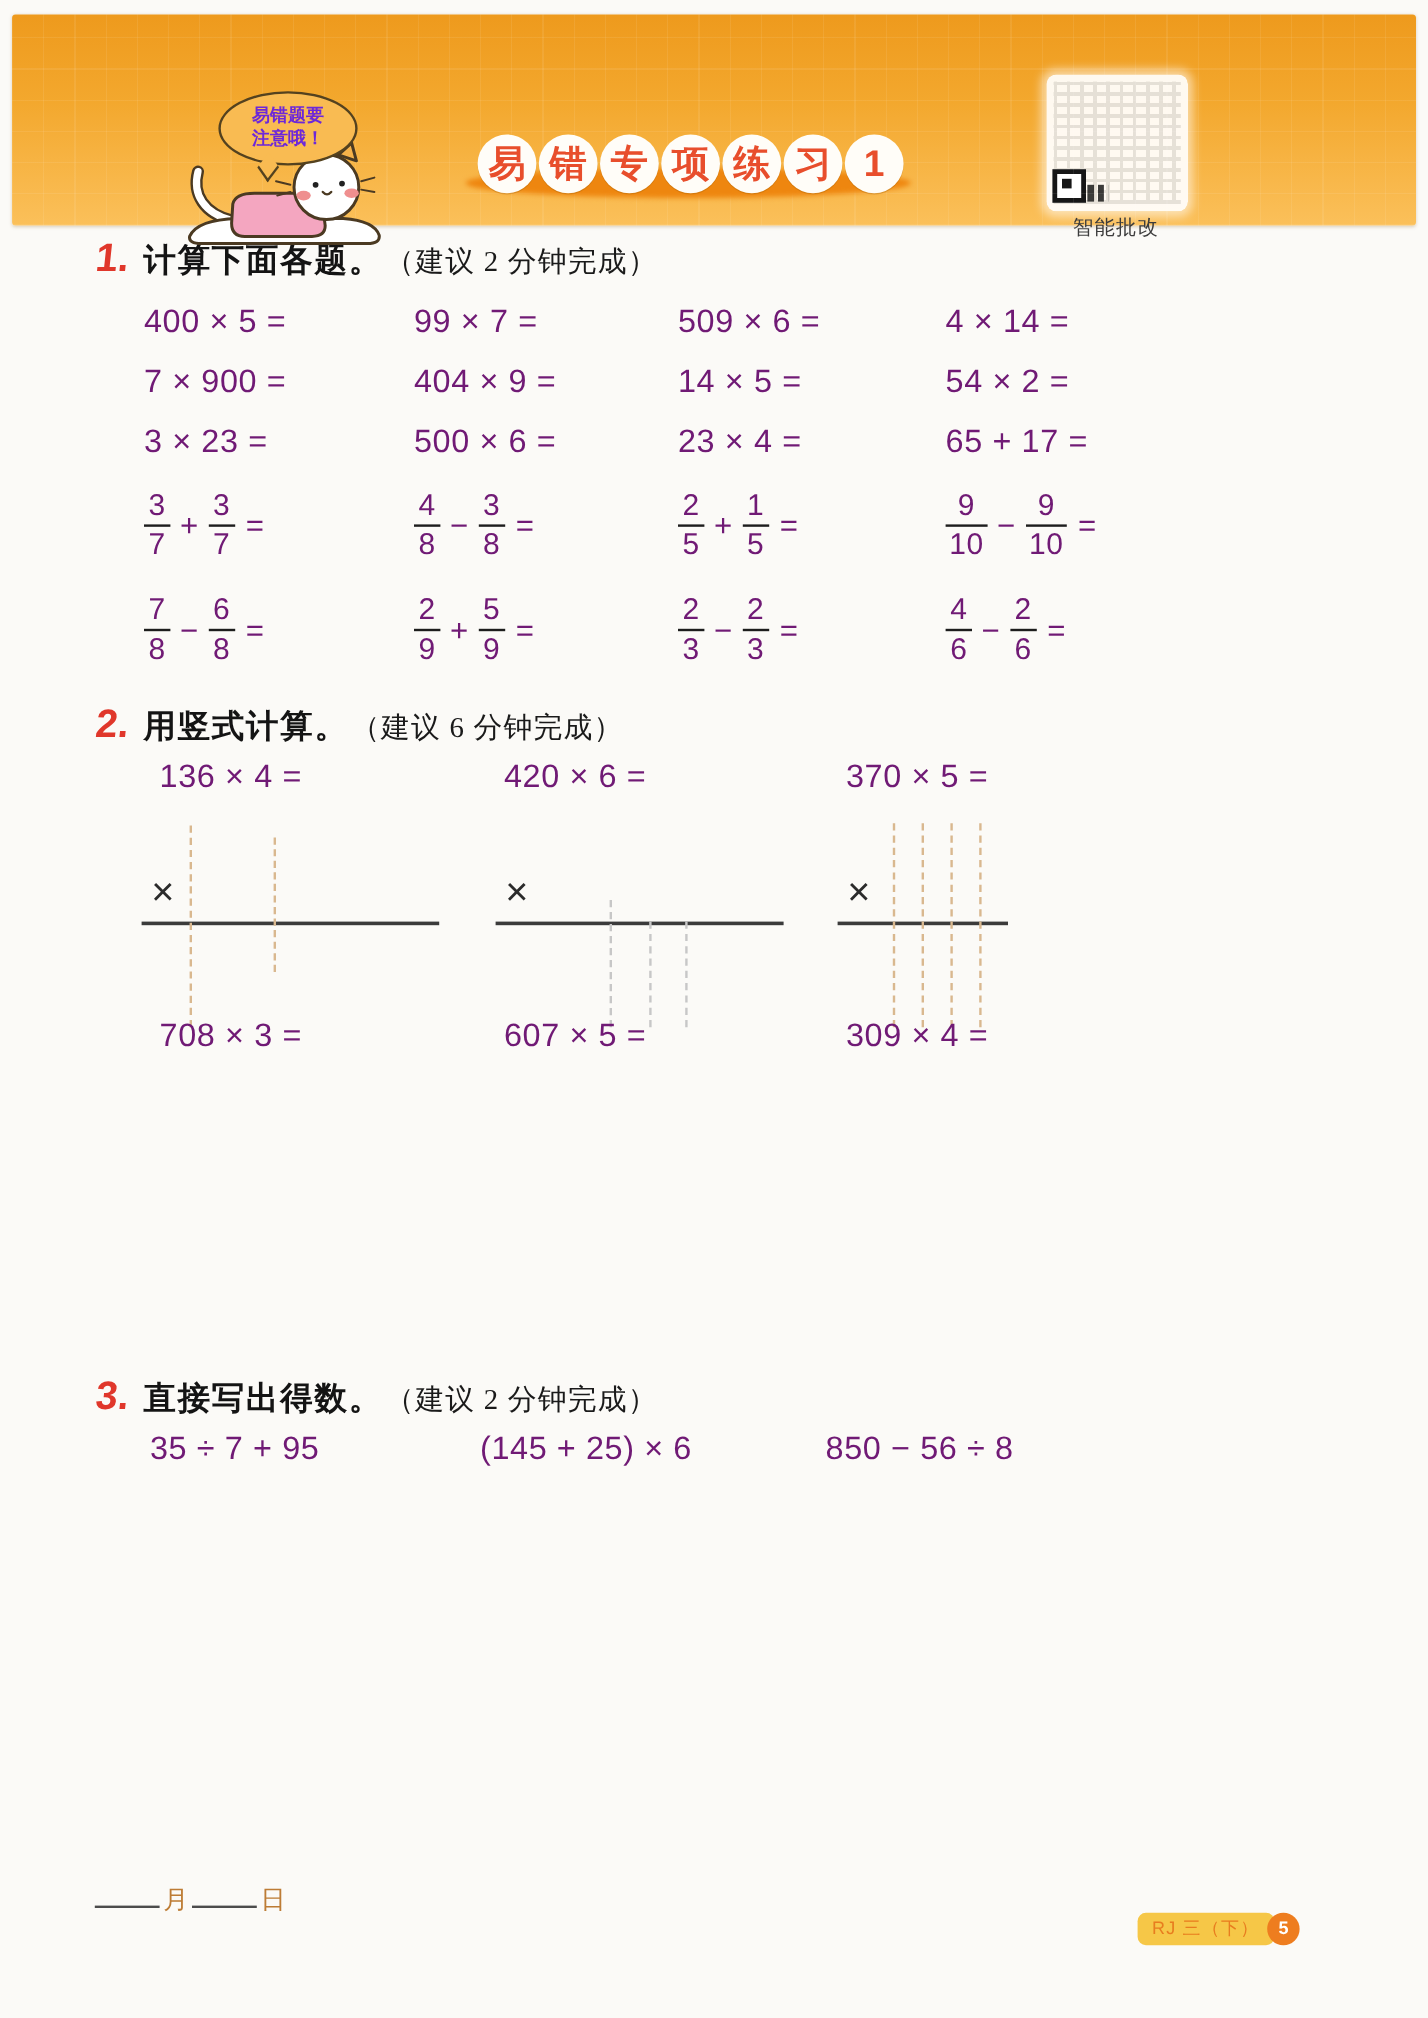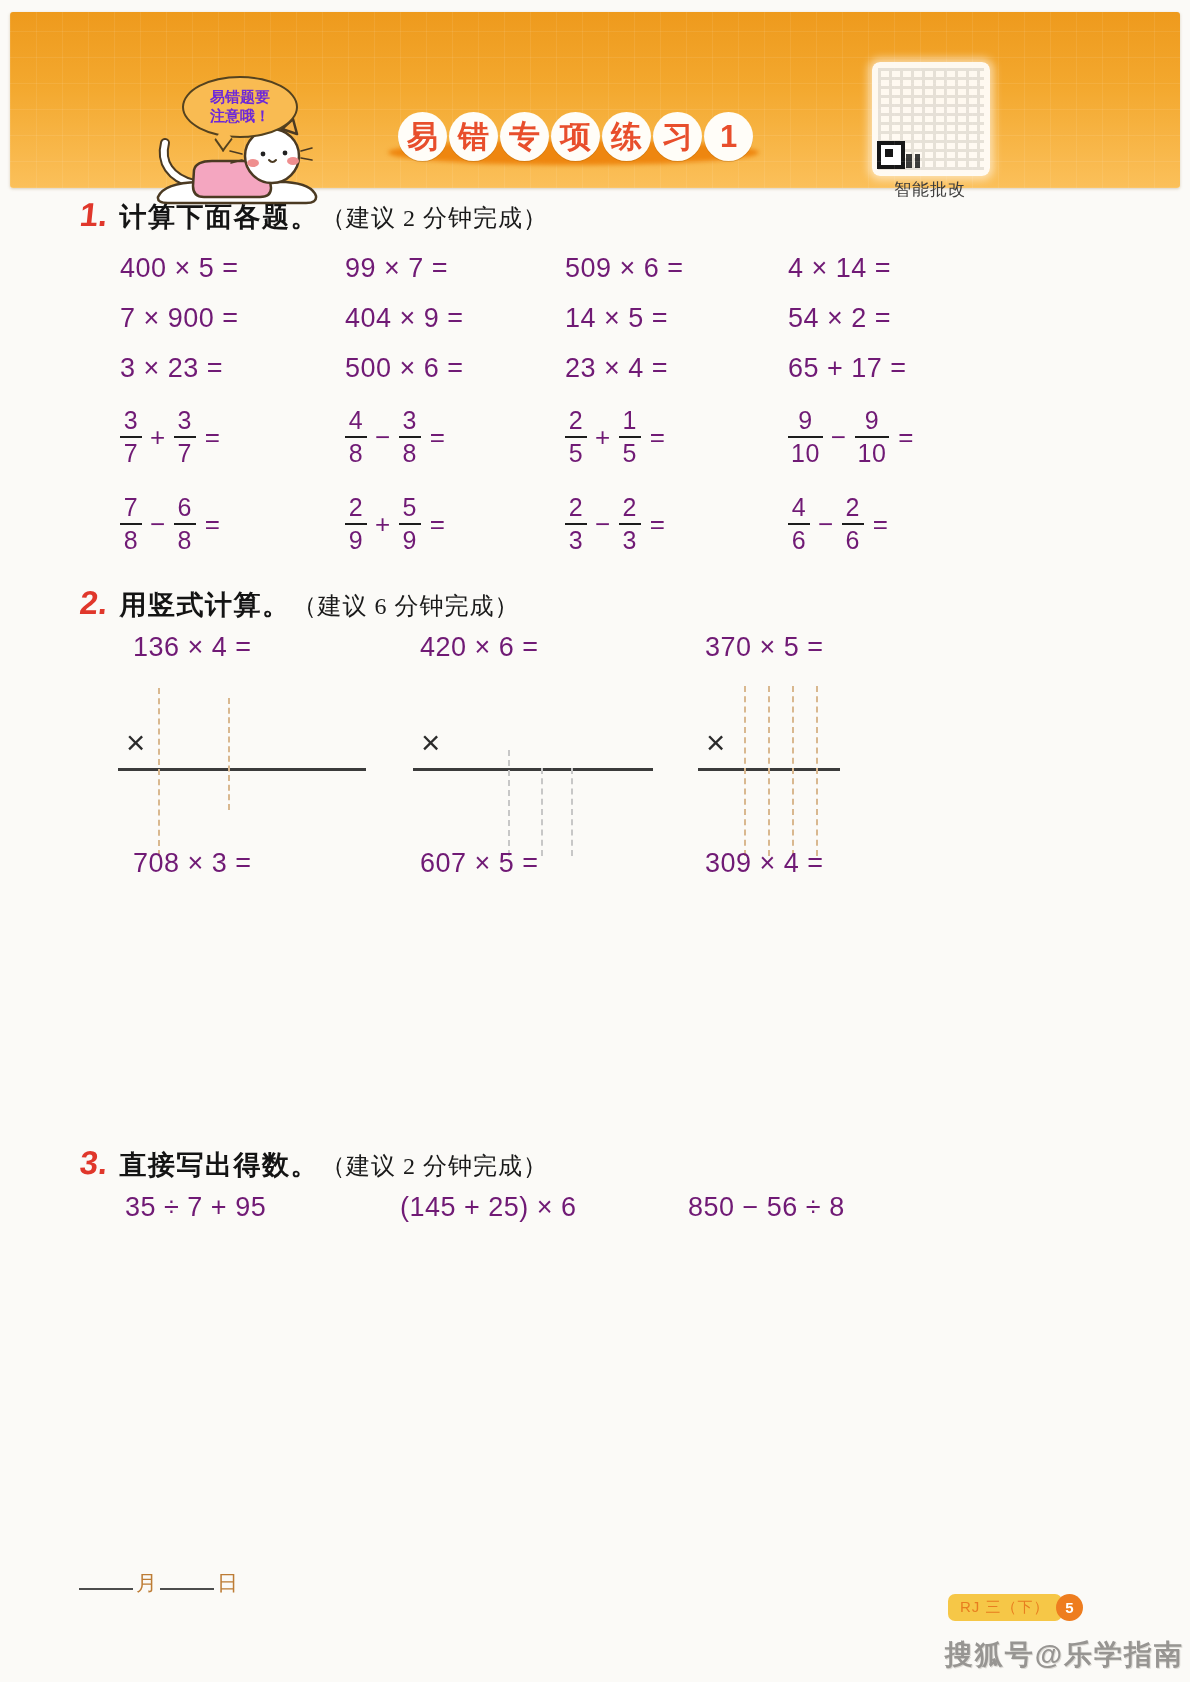--- a/index.html
+++ b/index.html
@@ -320,15 +320,14 @@
     <span class="cell t1">(145 + 25) × 6</span>
     <span class="cell t2">850 − 56 ÷ 8</span>
   </div>
 
   <div class="date">
     <span class="dl"></span><span>月</span><span class="dl"></span><span>日</span>
   </div>
 
   <div class="book-tag">RJ 三（下）</div>
   <div class="page-num">5</div>
-  <div class="watermark">搜狐号@乐学指南</div>
 
 </div>
 
 </body></html>

